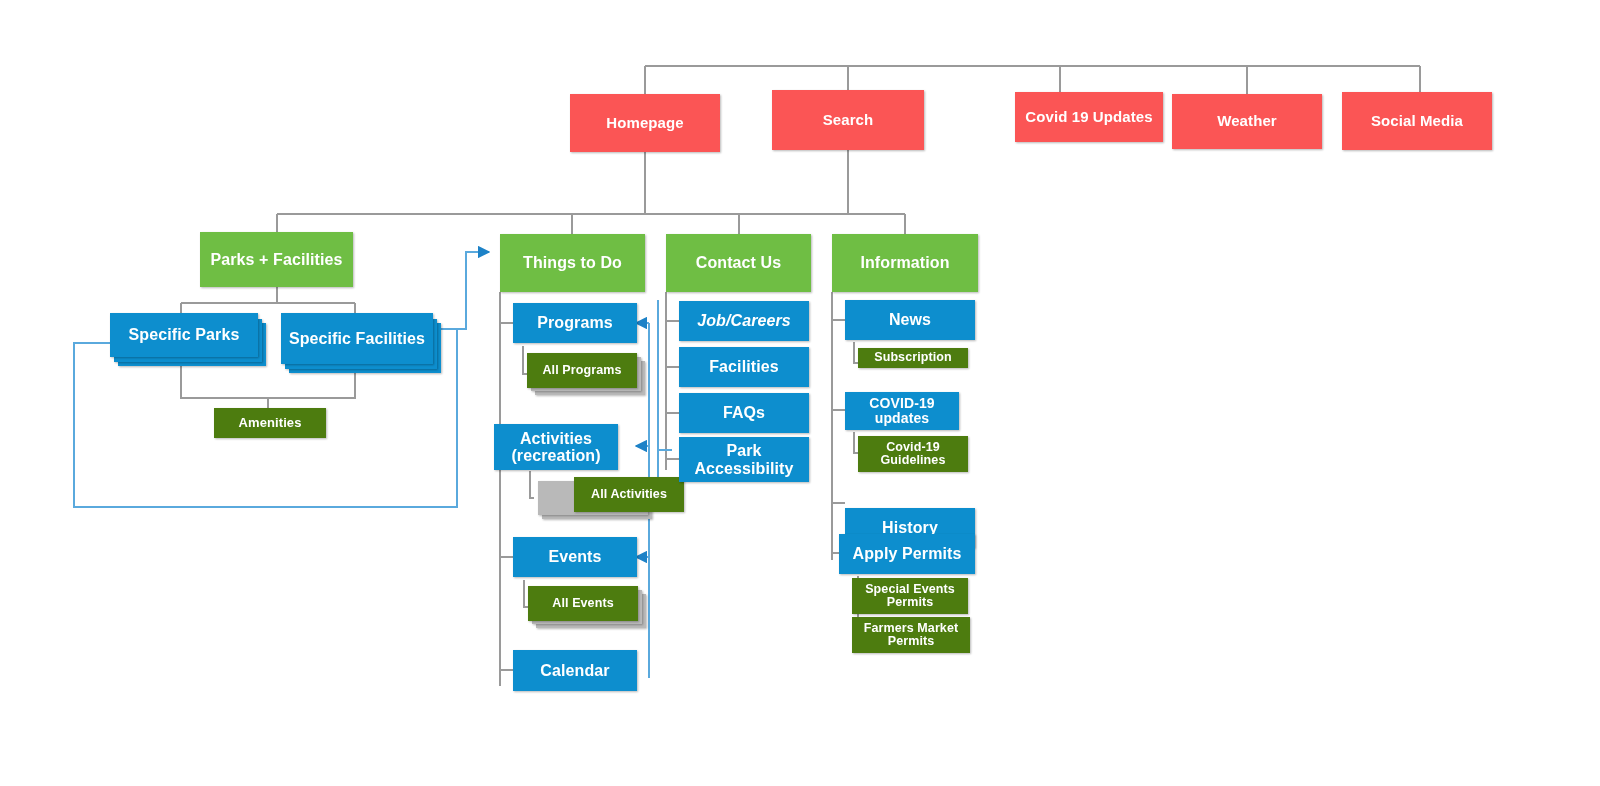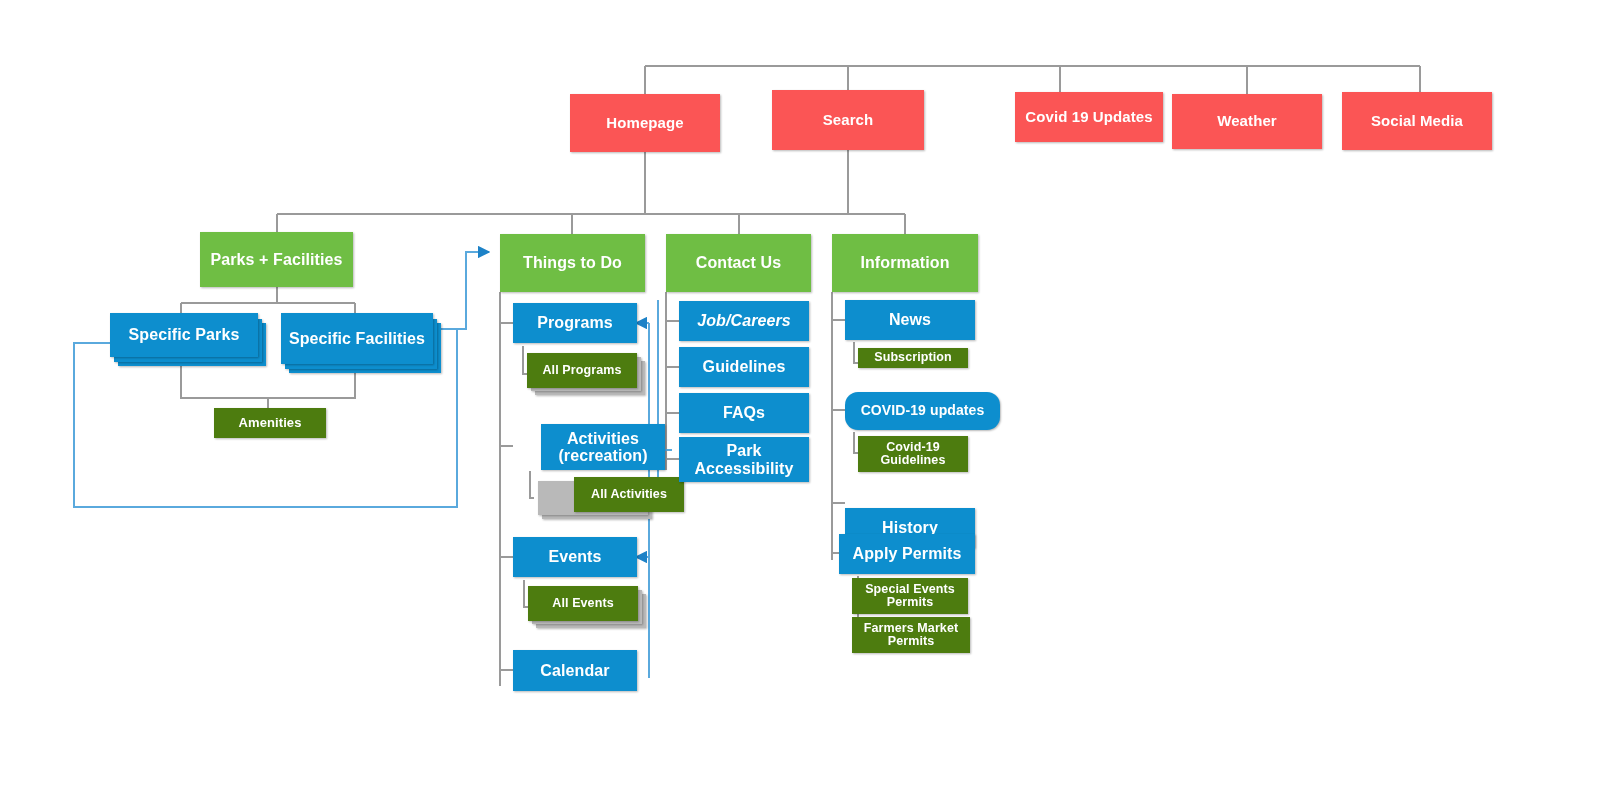--- a/index.html
+++ b/index.html
@@ -188,21 +188,21 @@
 
   <div class="node blue sh" style="left:513px; top:303px; width:124px; height:40px;">
     <span>Programs</span>
   </div>
   <div class="stack-layer sh" style="left:535px; top:361px; width:110px; height:34px; background:#b9b9b9;"></div>
   <div class="stack-layer sh" style="left:531px; top:357px; width:110px; height:34px; background:#b9b9b9;"></div>
   <div class="node gray small sh" style="left:527px; top:353px; width:110px; height:35px;">
     <span>All Programs</span>
   </div>
 
-  <div class="node blue sh" style="left:541px; top:424px; width:124px; height:46px;">
+  <div class="node blue sh" style="left:494px; top:424px; width:124px; height:46px;">
     <span>Activities (recreation)</span>
   </div>
   <div class="stack-layer sh" style="left:542px; top:485px; width:110px; height:34px; background:#b9b9b9;"></div>
   <div class="stack-layer sh" style="left:538px; top:481px; width:110px; height:34px; background:#b9b9b9;"></div>
   <div class="node gray small sh" style="left:534px; top:477px; width:110px; height:35px;margin-left:40px;">
     <span>All Activities</span>
   </div>
 
   <div class="node blue sh" style="left:513px; top:537px; width:124px; height:40px;">
     <span>Events</span>
@@ -214,37 +214,37 @@
   </div>
 
   <div class="node blue sh" style="left:513px; top:650px; width:124px; height:41px;">
     <span>Calendar</span>
   </div>
 
   <div class="node blue sh" style="left:679px; top:301px; width:130px; height:40px;font-style:italic;">
     <span>Job/Careers</span>
   </div>
   <div class="node blue sh" style="left:679px; top:347px; width:130px; height:40px;">
-    <span>Guidelines</span>
+    <span>Facilities</span>
   </div>
   <div class="node blue sh" style="left:679px; top:393px; width:130px; height:40px;">
     <span>FAQs</span>
   </div>
   <div class="node blue sh" style="left:679px; top:437px; width:130px; height:45px;">
     <span>Park Accessibility</span>
   </div>
 
   <div class="node blue sh" style="left:845px; top:300px; width:130px; height:40px;">
     <span>News</span>
   </div>
   <div class="node gray small sh" style="left:858px; top:348px; width:110px; height:17px;">
     <span>Subscription</span>
   </div>
 
-  <div class="node blue sh" style="left:845px; top:392px; width:155px; height:38px;border-radius:13px;">
+  <div class="node blue sh" style="left:845px; top:392px; width:114px; height:38px;">
     <span class="covidlbl" style="font-size:14px;">COVID-19 updates</span>
   </div>
   <div class="node gray small sh" style="left:858px; top:436px; width:110px; height:36px;">
     <span>Covid-19 Guidelines</span>
   </div>
 
   <div class="node blue sh" style="left:845px; top:508px; width:130px; height:40px;">
     <span>History</span>
   </div>
 

